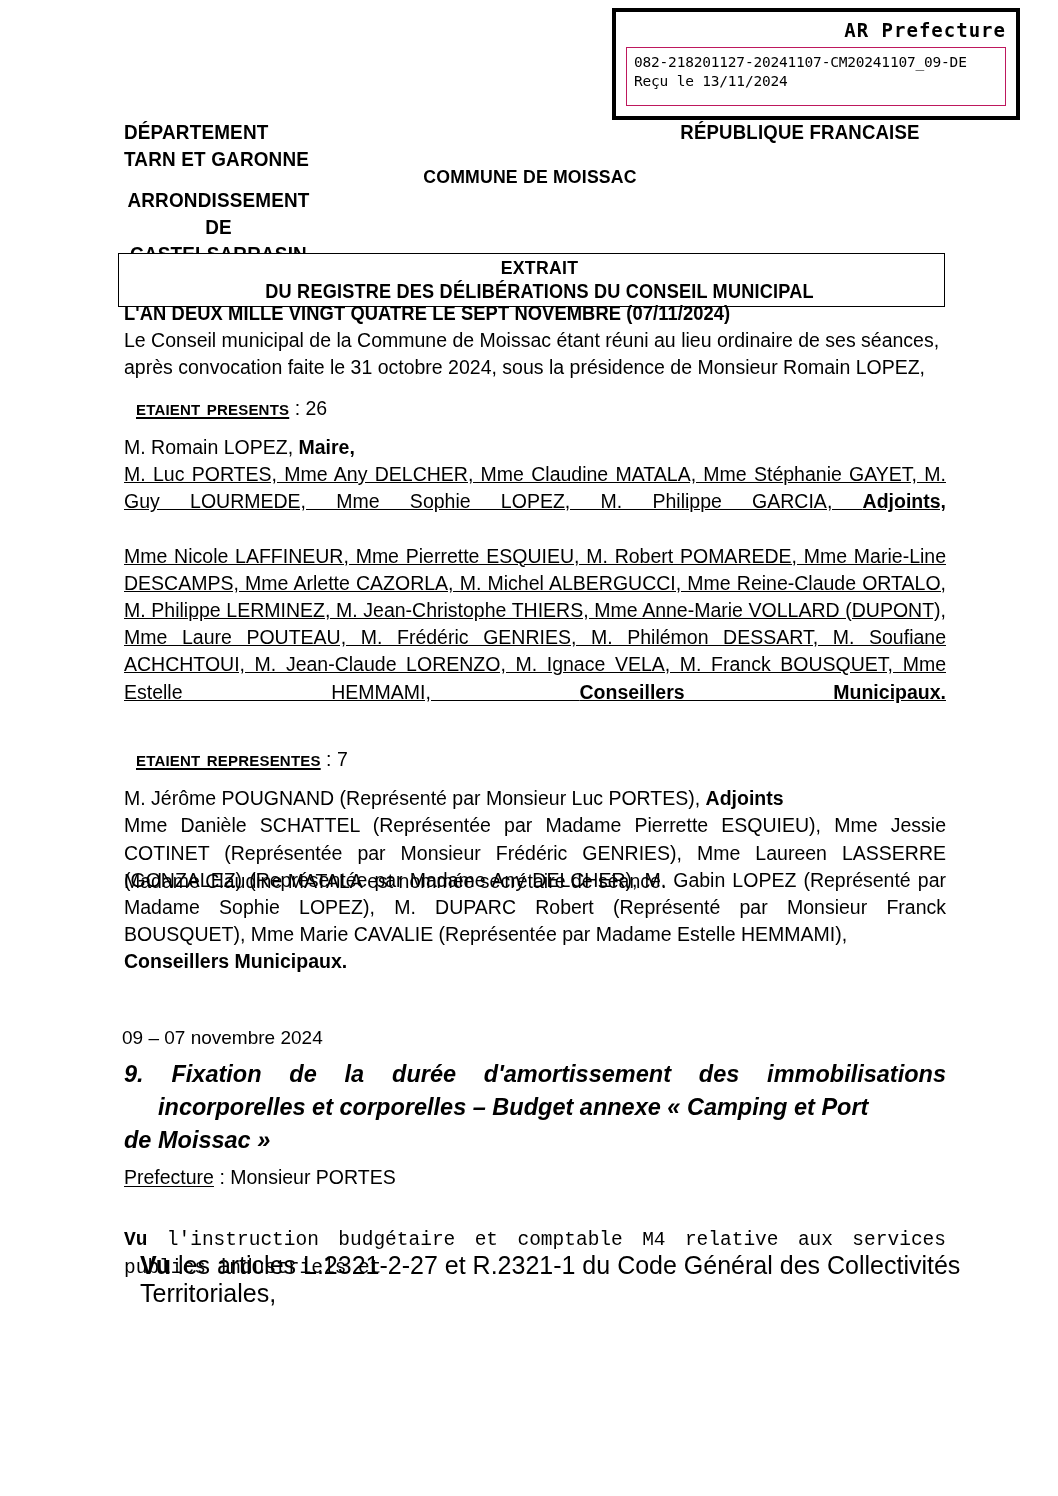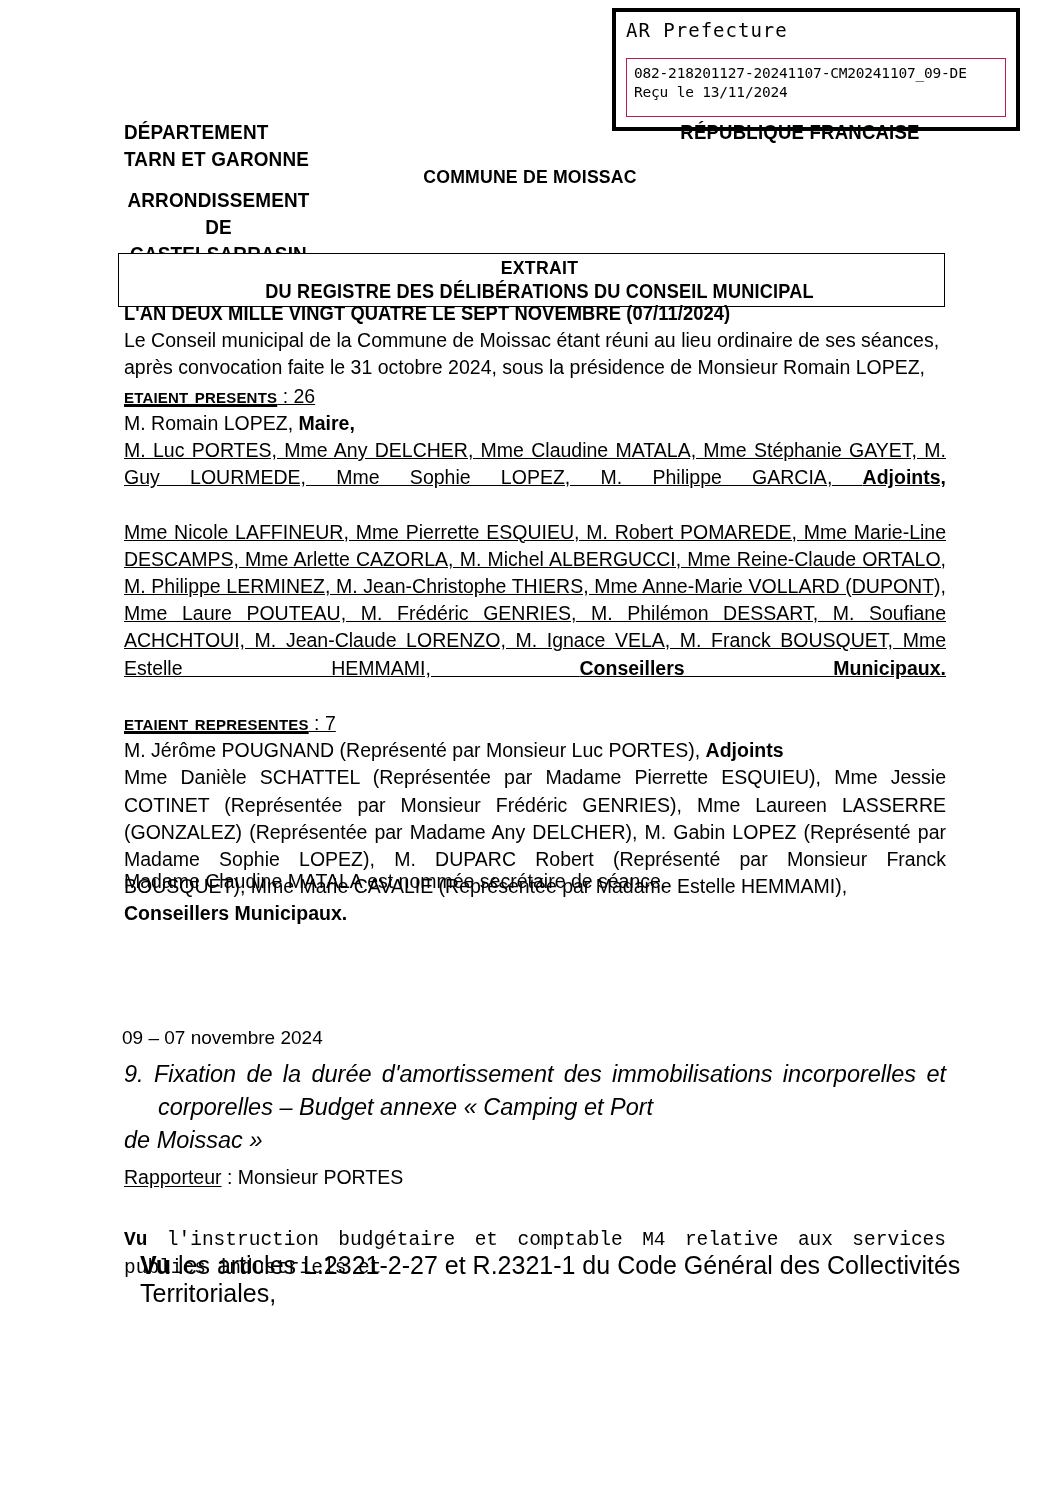--- a/index.html
+++ b/index.html
@@ -29,27 +29,27 @@
     position: absolute;
     left: 612px;
     top: 8px;
     width: 408px;
     border: 4px solid #000000;
     background: #ffffff;
     box-sizing: border-box;
     padding: 6px 10px 10px 10px;
   }
   .ar-stamp-title {
-    text-align: left;
+    text-align: right;
     font-family: "DejaVu Sans Mono", monospace;
-    font-weight: normal;
+    font-weight: bold;
     font-size: 19px;
     letter-spacing: 1px;
     line-height: 24px;
-    margin-bottom: 16px;
+    margin-bottom: 5px;
   }
   .ar-stamp-box {
     border: 1px solid #be185d;
     padding: 5px 7px 14px 7px;
     font-family: "DejaVu Sans Mono", monospace;
     font-size: 14.5px;
     line-height: 19px;
     letter-spacing: -0.2px;
     white-space: pre;
   }
@@ -175,23 +175,22 @@
   .smallcaps {
     font-weight: bold;
     text-decoration: underline;
     text-underline-offset: 2px;
     font-variant: small-caps;
     text-transform: lowercase;
     font-size: 22px;
     letter-spacing: 0.2px;
   }
   .smallcaps-wrap {
-    margin: 0;
+    margin: 12px;
     white-space: nowrap;
-    text-decoration: underline;
   }
 
   
   .secretary {
     position: absolute;
     left: 124px;
     top: 868px;
     font-size: 19.5px;
     line-height: 27px;
   }
@@ -204,21 +203,21 @@
     font-size: 19px;
     line-height: 26px;
   }
   .delib-title {
     position: absolute;
     left: 124px;
     top: 1058px;
     width: 822px;
     font-size: 23.5px;
     line-height: 33px;
-    font-weight: normal;
+    font-weight: bold;
     font-style: italic;
     text-align: justify;
     text-justify: inter-word;
     padding-left: 34px;
     text-indent: -34px;
     box-sizing: border-box;
   }
   .delib-title-lastline {
     display: block;
     text-align: left;
@@ -303,19 +302,19 @@
     <p class="ln"><b>Conseillers Municipaux.</b></p>
 
   </div>
 
   <div class="secretary">Madame Claudine MATALA est nommée secrétaire de séance.</div>
 
   <div class="delib-ref">09 – 07 novembre 2024</div>
 
   <div class="delib-title"><span>9. Fixation de la durée d'amortissement des immobilisations incorporelles et corporelles – Budget annexe « Camping et Port</span><span class="delib-title-lastline">de Moissac »</span></div>
 
-  <div class="rapporteur"><u>Rapporteur</u><span> : Monsieur PORTES</span></div>
+  <div class="rapporteur"><u>Prefecture</u><span> : Monsieur PORTES</span></div>
 
   <div class="vu1"><b>Vu</b><span> les articles L.2321-2-27 et R.2321-1 du Code Général des Collectivités Territoriales,</span></div>
 
   <div class="vu2"><b>Vu</b><span> l'instruction budgétaire et comptable M4 relative aux services publics industriels et</span></div>
 
 </div>
 
 </body></html>

